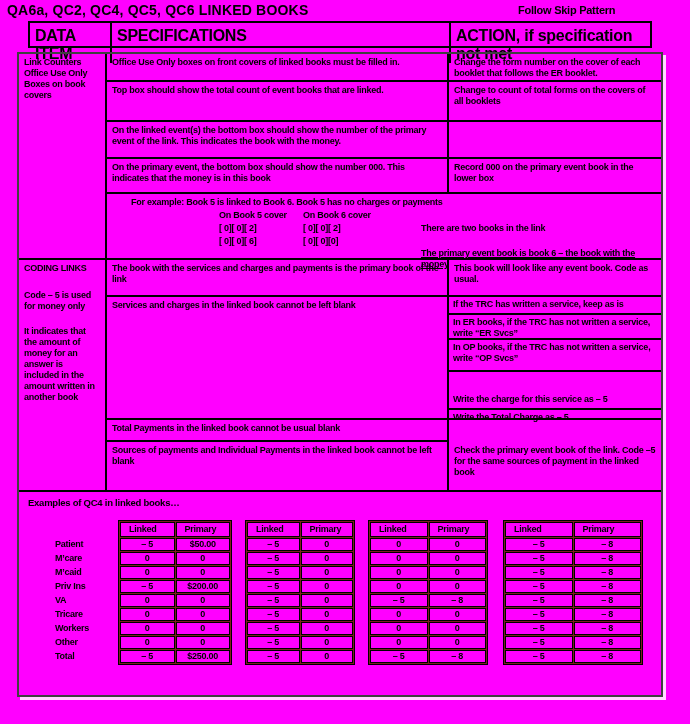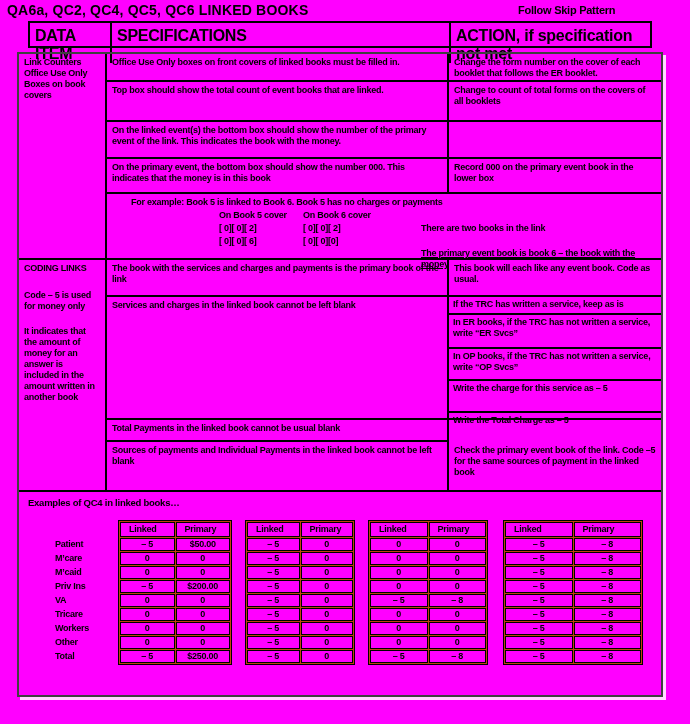--- a/index.html
+++ b/index.html
@@ -52,21 +52,21 @@
   .subrow.last { border-bottom: none; }
   
   .ex-block { position: relative; }
   .ex-abs { position: absolute; white-space: nowrap; }
   .ex-wrap { position: absolute; white-space: normal; }
   
   .examples-area { position: relative; }
   .examples-title { position: absolute; left: 9px; top: 5px; font-size: 9.5px; }
   .subtable {
     position: absolute; top: 28px;
-    background: #c2410c; border: 1px solid #000; padding: 1px;
+    background: #7f1d1d; border: 1px solid #000; padding: 1px;
     display: flex; flex-direction: column; gap: 1px;
   }
   .srow { display: flex; gap: 1px; height: 13px; }
   .srow.shead { height: 15px; }
   .scell {
     flex: 1; background: #FF00FF; border: 1px solid #000;
     font-size: 9px; text-align: center; line-height: 10px; overflow: hidden;
   }
   .shead .scell { line-height: 12px; text-align: left; padding-left: 8px; }
   .exlabel {
@@ -118,28 +118,28 @@
       <div class="ex-wrap" style="left:314px; top:54px; width:228px;text-decoration:underline;">The primary event book is book 6 – the book with the money</div>
     </div>
 
     <div class="c di" style="grid-column:1; grid-row:6 / 10;">
       <p class="gap-lg">CODING LINKS</p>
       <p>Code – 5 is used for money only</p>
       <p>It indicates that the amount of money for an answer is included in the amount written in another book</p>
     </div>
 
     <div class="c" style="grid-column:2; grid-row:6;">The book with the services and charges and payments is the primary book of the link</div>
-    <div class="c lastcol" style="grid-column:3; grid-row:6;">This book will each like any event book.  Code as usual.</div>
+    <div class="c lastcol" style="grid-column:3; grid-row:6;">This book will look like any event book.  Code as usual.</div>
 
     <div class="c" style="grid-column:2; grid-row:7;">Services and charges in the linked book cannot be left blank</div>
     <div class="c lastcol nopad" style="grid-column:3; grid-row:7;">
       <div class="subrow" style="height:18px;">If the TRC has written a service, keep as is</div>
-      <div class="subrow" style="height:34px;">In ER books, if the TRC has not written a service, write “ER Svcs”</div>
+      <div class="subrow" style="height:25px;">In ER books, if the TRC has not written a service, write “ER Svcs”</div>
       <div class="subrow" style="height:32px;">In OP books, if the TRC has not written a service, write “OP Svcs”</div>
-      <div class="subrow" style="height:32px;">Write the charge for this service as – 5</div>
+      <div class="subrow" style="height:18px;margin-top:20px;">Write the charge for this service as – 5</div>
       <div class="subrow last">Write the Total Charge as – 5</div>
     </div>
 
     <div class="c" style="grid-column:2; grid-row:8;">Total Payments in the linked book cannot be usual blank</div>
 
     <div class="c" style="grid-column:2; grid-row:9;">Sources of payments and Individual Payments in the linked book cannot be left blank</div>
     <div class="c lastcol" style="grid-column:3; grid-row:9;">Check the primary event book of the link.  Code –5 for the same sources of payment in the linked book</div>
 
     <div class="c lastcol lastrow nopad examples-area" style="grid-column:1 / 4; grid-row:10;">
       <div class="examples-title">Examples of QC4 in linked books…</div>

